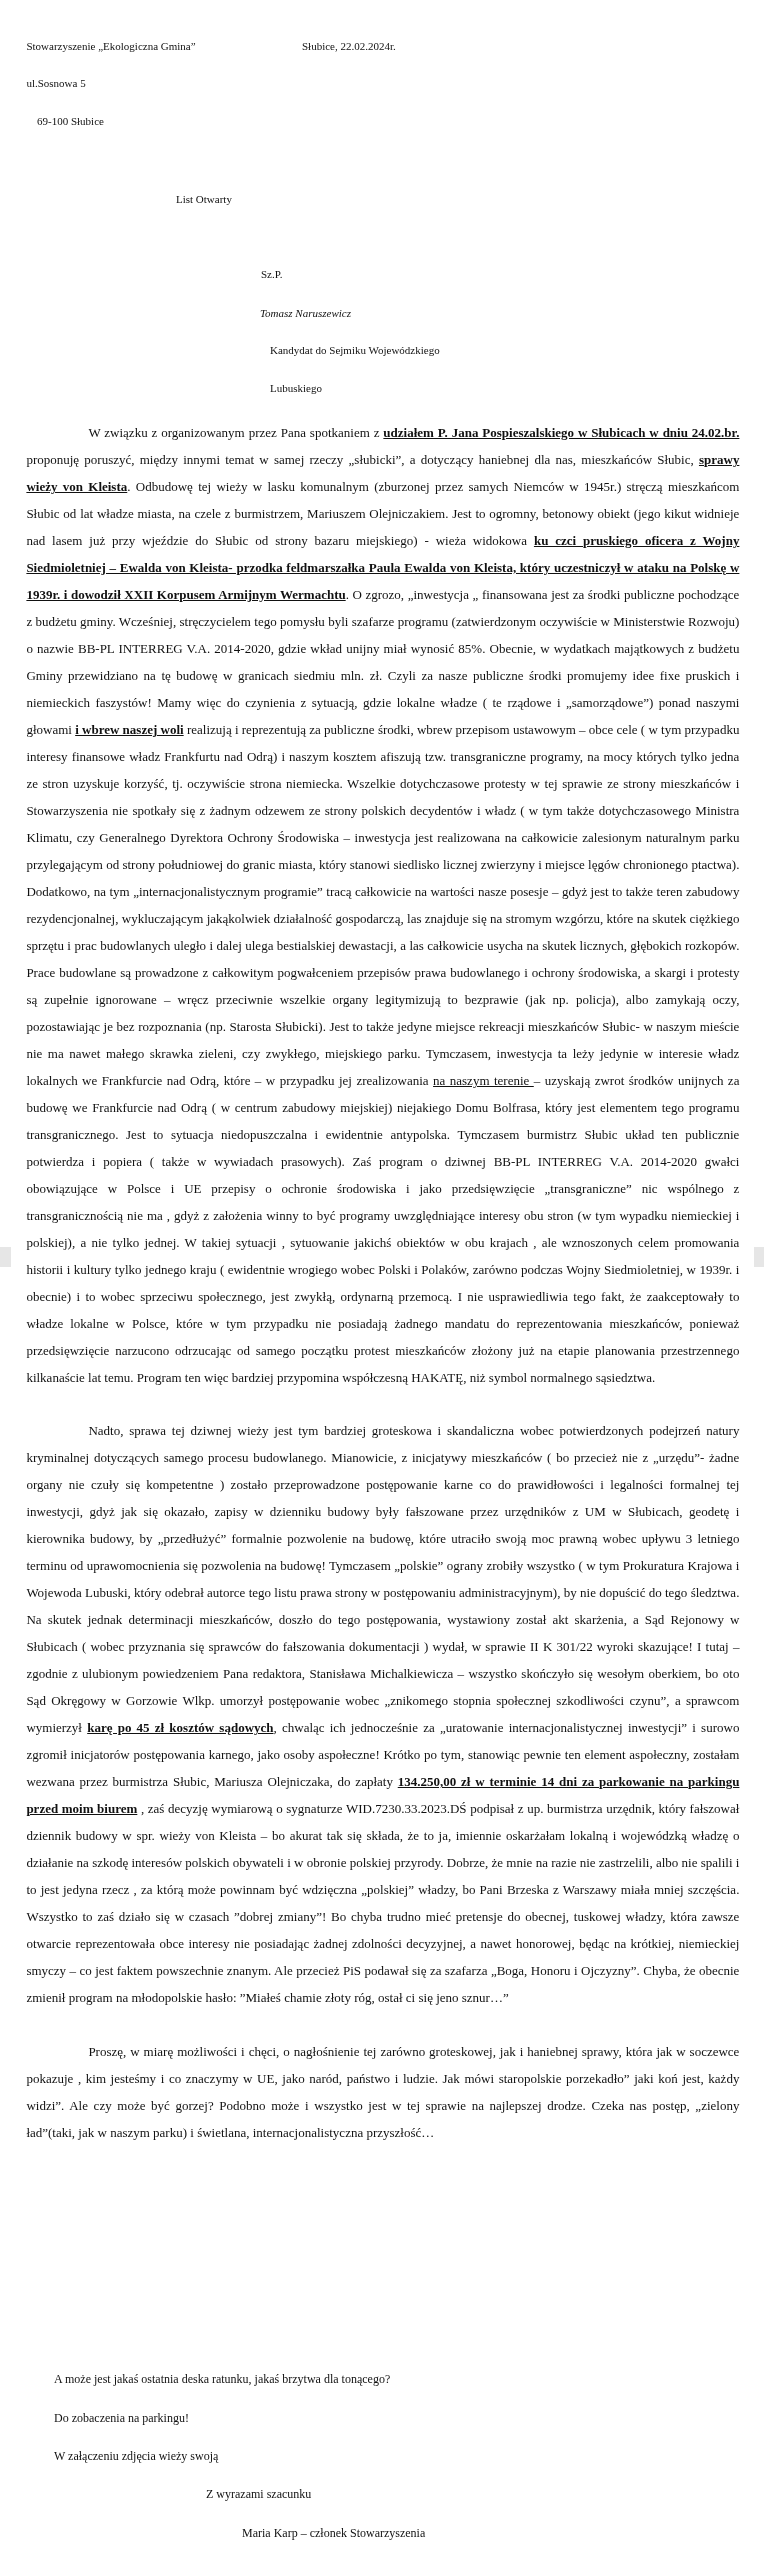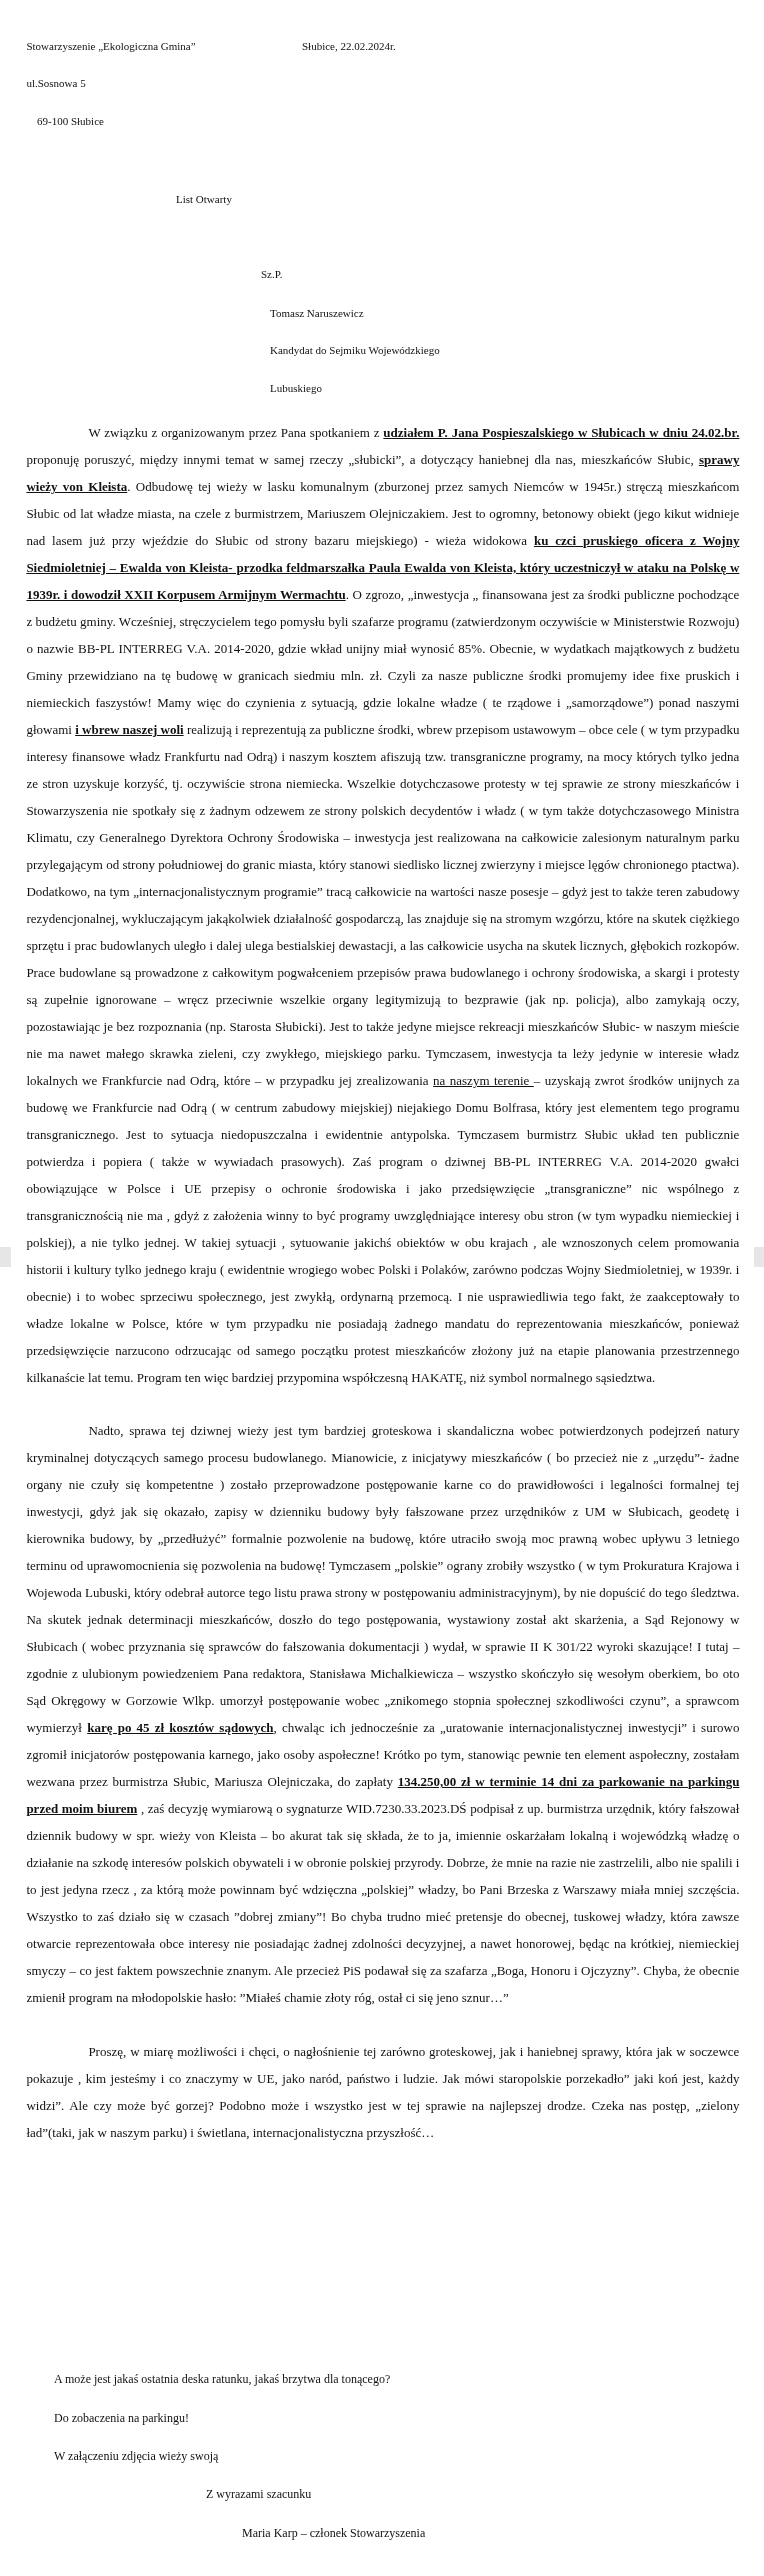--- a/index.html
+++ b/index.html
@@ -20,21 +20,21 @@
 <div>
 
   <div class="abs" style="left:26.4px; top:37px;">Stowarzyszenie „Ekologiczna Gmina”</div>
   <div class="abs" style="left:302px; top:37px;">Słubice, 22.02.2024r.</div>
   <div class="abs" style="left:26.4px; top:74px;">ul.Sosnowa 5</div>
   <div class="abs" style="left:37px; top:112px;">69-100 Słubice</div>
 
   <div class="abs" style="left:176px; top:190px;">List Otwarty</div>
 
   <div class="abs" style="left:261px; top:265px;">Sz.P.</div>
-  <div class="abs" style="left:270px; top:304px;">Tomasz Naruszewicz</div>
+  <div class="abs" style="left:260px; top:304px;font-style:italic;">Tomasz Naruszewicz</div>
   <div class="abs" style="left:270px; top:341px;">Kandydat do Sejmiku Wojewódzkiego</div>
   <div class="abs" style="left:270px; top:379px;">Lubuskiego</div>
 
   <div class="page" style="top:419px;">
     <p class="body indent"><span>W związku z organizowanym przez Pana spotkaniem z </span><span class="bu">udziałem P. Jana Pospieszalskiego w Słubicach w dniu 24.02.br.</span><span> proponuję poruszyć, między innymi  temat  w samej rzeczy „słubicki”, a dotyczący haniebnej dla nas, mieszkańców Słubic, </span><span class="bu">sprawy wieży von Kleista</span><span>. Odbudowę tej wieży w lasku komunalnym (zburzonej przez samych Niemców w 1945r.) stręczą mieszkańcom Słubic od lat władze  miasta, na czele z burmistrzem, Mariuszem Olejniczakiem. Jest to ogromny, betonowy obiekt (jego kikut widnieje nad lasem już przy wjeździe do Słubic od strony bazaru miejskiego) - wieża widokowa </span><span class="bu">ku czci pruskiego oficera z Wojny Siedmioletniej – Ewalda von Kleista- przodka feldmarszałka Paula Ewalda von Kleista, który uczestniczył w ataku na Polskę w 1939r. i dowodził XXII Korpusem Armijnym Wermachtu</span><span>. O zgrozo, „inwestycja „ finansowana jest za środki publiczne pochodzące z budżetu gminy. Wcześniej, stręczycielem tego pomysłu byli szafarze programu (zatwierdzonym oczywiście w Ministerstwie Rozwoju) o nazwie BB-PL INTERREG V.A. 2014-2020, gdzie wkład unijny miał wynosić 85%. Obecnie, w wydatkach majątkowych z budżetu Gminy przewidziano na tę budowę w granicach siedmiu mln. zł. Czyli za nasze publiczne środki promujemy idee fixe pruskich i niemieckich faszystów! Mamy więc do czynienia z sytuacją, gdzie lokalne władze ( te rządowe i „samorządowe”) ponad naszymi głowami </span><span class="bu">i wbrew naszej woli</span><span> realizują i reprezentują za publiczne środki, wbrew przepisom ustawowym – obce cele ( w tym przypadku interesy finansowe władz Frankfurtu nad Odrą) i naszym kosztem afiszują tzw. transgraniczne programy, na mocy których tylko jedna ze stron uzyskuje korzyść, tj. oczywiście strona niemiecka. Wszelkie dotychczasowe protesty w tej sprawie ze strony mieszkańców i Stowarzyszenia nie spotkały się z żadnym odzewem ze strony polskich decydentów i władz ( w tym także dotychczasowego Ministra Klimatu, czy Generalnego Dyrektora Ochrony Środowiska – inwestycja jest realizowana na całkowicie zalesionym naturalnym parku przylegającym od strony południowej do granic miasta, który stanowi siedlisko licznej zwierzyny i miejsce lęgów chronionego ptactwa). Dodatkowo, na tym „internacjonalistycznym programie” tracą całkowicie na wartości nasze posesje – gdyż jest to także teren zabudowy rezydencjonalnej, wykluczającym jakąkolwiek działalność gospodarczą, las znajduje się na stromym wzgórzu, które na skutek ciężkiego sprzętu i prac budowlanych uległo i dalej ulega bestialskiej dewastacji, a las całkowicie usycha na skutek licznych, głębokich rozkopów. Prace budowlane są prowadzone z całkowitym pogwałceniem przepisów prawa budowlanego i ochrony środowiska, a skargi i protesty są zupełnie ignorowane – wręcz przeciwnie wszelkie organy legitymizują to bezprawie (jak np. policja), albo zamykają oczy, pozostawiając je bez rozpoznania (np. Starosta Słubicki).   Jest to także jedyne miejsce rekreacji mieszkańców Słubic- w naszym mieście nie ma nawet małego skrawka zieleni, czy zwykłego, miejskiego parku. Tymczasem, inwestycja ta leży jedynie w interesie władz lokalnych we Frankfurcie nad Odrą, które – w przypadku jej zrealizowania </span><span class="u">na naszym terenie </span><span>– uzyskają zwrot środków unijnych za budowę we Frankfurcie nad Odrą ( w centrum zabudowy miejskiej) niejakiego Domu Bolfrasa, który jest elementem tego programu transgranicznego. Jest to sytuacja niedopuszczalna i ewidentnie antypolska. Tymczasem burmistrz Słubic układ ten publicznie potwierdza i popiera ( także w wywiadach prasowych). Zaś program o dziwnej BB-PL INTERREG V.A. 2014-2020 gwałci obowiązujące w Polsce i UE przepisy o ochronie środowiska i  jako przedsięwzięcie „transgraniczne” nic wspólnego z transgranicznością nie ma , gdyż z założenia winny to być programy uwzględniające interesy obu stron (w tym wypadku niemieckiej i polskiej), a nie tylko jednej.  W takiej sytuacji , sytuowanie jakichś obiektów w obu krajach , ale wznoszonych celem promowania historii i kultury tylko jednego kraju ( ewidentnie wrogiego wobec Polski i Polaków, zarówno podczas Wojny Siedmioletniej, w 1939r. i obecnie) i to wobec sprzeciwu społecznego, jest zwykłą, ordynarną przemocą. I nie usprawiedliwia tego fakt, że zaakceptowały to władze lokalne w Polsce, które w tym przypadku nie posiadają żadnego mandatu do reprezentowania mieszkańców, ponieważ przedsięwzięcie narzucono odrzucając od samego początku protest mieszkańców złożony już na etapie planowania przestrzennego kilkanaście lat temu. Program ten więc bardziej przypomina współczesną HAKATĘ, niż symbol normalnego sąsiedztwa.</span></p>
     <p class="body indent" style="margin-top:26.4px;"><span>Nadto, sprawa tej dziwnej wieży jest tym bardziej groteskowa i skandaliczna wobec potwierdzonych   podejrzeń natury kryminalnej dotyczących samego procesu budowlanego. Mianowicie, z inicjatywy mieszkańców ( bo przecież nie z „urzędu”- żadne organy nie czuły się kompetentne ) zostało przeprowadzone postępowanie karne co do prawidłowości i legalności formalnej tej inwestycji, gdyż jak się okazało, zapisy w dzienniku budowy były fałszowane przez urzędników z UM w Słubicach, geodetę i kierownika budowy, by „przedłużyć” formalnie pozwolenie na budowę, które utraciło swoją moc prawną wobec upływu 3 letniego terminu od uprawomocnienia się pozwolenia na budowę! Tymczasem „polskie” ograny  zrobiły wszystko ( w tym Prokuratura Krajowa i Wojewoda Lubuski, który odebrał autorce tego listu prawa strony w postępowaniu administracyjnym), by nie dopuścić do tego śledztwa. Na skutek jednak determinacji mieszkańców, doszło do tego postępowania, wystawiony został akt skarżenia, a Sąd Rejonowy w Słubicach ( wobec przyznania się sprawców do fałszowania dokumentacji ) wydał, w sprawie II K 301/22 wyroki skazujące! I tutaj – zgodnie z ulubionym powiedzeniem Pana redaktora, Stanisława Michalkiewicza – wszystko skończyło się  wesołym oberkiem, bo oto Sąd Okręgowy w Gorzowie Wlkp. umorzył postępowanie wobec „znikomego stopnia społecznej szkodliwości czynu”, a sprawcom wymierzył </span><span class="bu">karę po 45 zł kosztów sądowych</span><span>, chwaląc ich jednocześnie za „uratowanie internacjonalistycznej inwestycji” i surowo zgromił inicjatorów postępowania karnego, jako osoby aspołeczne! Krótko po tym, stanowiąc pewnie ten element aspołeczny, zostałam wezwana przez burmistrza Słubic, Mariusza Olejniczaka,  do zapłaty </span><span class="bu">134.250,00 zł w terminie 14 dni za parkowanie na parkingu przed moim biurem</span><span> , zaś decyzję wymiarową o sygnaturze WID.7230.33.2023.DŚ podpisał z up. burmistrza urzędnik, który fałszował dziennik budowy w spr. wieży von Kleista  – bo akurat tak się składa, że  to ja, imiennie oskarżałam lokalną i wojewódzką władzę o działanie na szkodę interesów polskich obywateli i w obronie polskiej przyrody. Dobrze, że mnie na razie nie zastrzelili, albo nie spalili i to jest jedyna rzecz , za którą może powinnam być wdzięczna  „polskiej” władzy, bo Pani Brzeska z Warszawy miała mniej szczęścia. Wszystko to zaś działo się w czasach ”dobrej zmiany”!  Bo chyba trudno mieć pretensje do obecnej,  tuskowej władzy, która zawsze otwarcie reprezentowała obce interesy nie posiadając żadnej zdolności decyzyjnej, a nawet honorowej, będąc na krótkiej, niemieckiej smyczy – co jest faktem powszechnie znanym. Ale przecież PiS podawał się za szafarza „Boga, Honoru i Ojczyzny”. Chyba, że  obecnie zmienił program na młodopolskie hasło: ”Miałeś chamie złoty róg, ostał ci się jeno sznur…”</span></p>
     <p class="body indent" style="margin-top:26.4px;"><span>Proszę, w miarę możliwości i chęci, o nagłośnienie tej zarówno groteskowej, jak i haniebnej sprawy, która jak w soczewce pokazuje , kim jesteśmy i co znaczymy w UE, jako naród, państwo i ludzie. Jak mówi staropolskie porzekadło” jaki koń jest, każdy widzi”. Ale czy może być gorzej? Podobno może i wszystko jest w tej sprawie na najlepszej drodze. Czeka nas postęp, „zielony ład”(taki, jak w naszym parku) i świetlana, internacjonalistyczna przyszłość…</span></p>
   </div>
 
   <div class="closing" style="left:54px; top:2370px;">A może jest jakaś ostatnia deska ratunku, jakaś brzytwa dla tonącego?</div>

